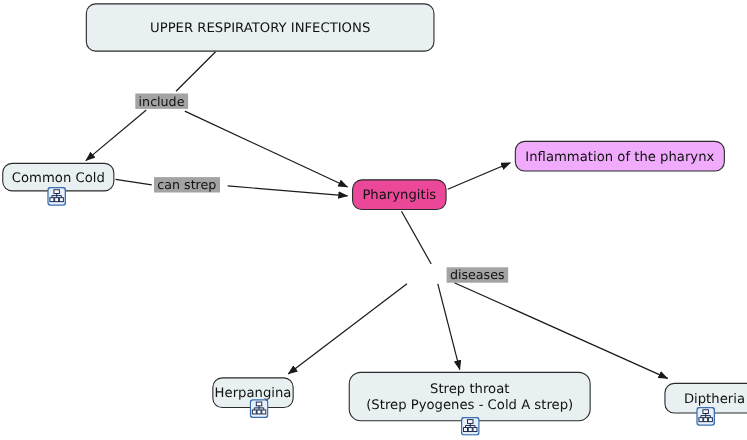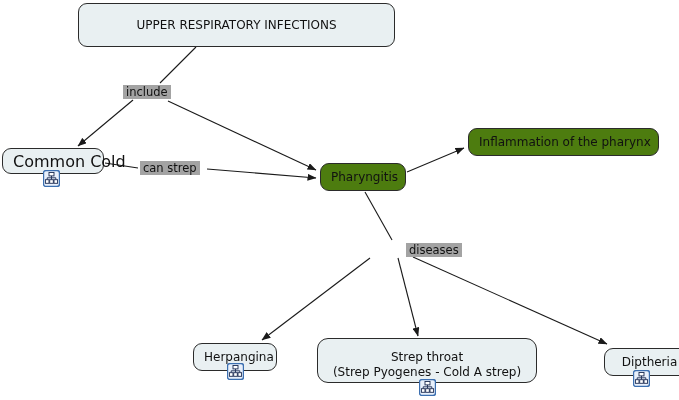--- a/index.html
+++ b/index.html
@@ -31,26 +31,25 @@
     border: 1px solid #2b2b2b;
     border-radius: 9px;
     display: flex;
     align-items: center;
     justify-content: center;
     text-align: center;
     color: #111111;
     font-size: 12px;
     line-height: 15px;
     z-index: 3;
-    padding: 2px 10px;
+    padding: 2px 0;
     white-space: nowrap;
   }
   .node.big {
     border-radius: 11px;
-    align-items: flex-end;
   }
   .node-label {
     display: block;
     width: 100%;
   }
   .node-label .l2 {
     display: block;
   }
   .edge-label {
     position: absolute;
@@ -91,40 +90,40 @@
         <polyline points="370,258 262,340" marker-end="url(#arrowhead)"></polyline>
         <polyline points="398,258 418,336" marker-end="url(#arrowhead)"></polyline>
         <polyline points="413,257 607,344" marker-end="url(#arrowhead)"></polyline>
       </g>
   </svg>
 
   <div id="node-layer">
       <div class="node" style="left: 78px; top: 3px; width: 317px; height: 44px; font-size: 12px; background: rgb(233, 240, 242); border-color: rgb(43, 43, 43);">
         <span class="node-label">UPPER RESPIRATORY INFECTIONS</span>
       </div>
-      <div class="node" style="left: 2px; top: 148px; width: 102px; height: 26px; font-size: 16px; background: rgb(233, 240, 242); border-color: rgb(43, 43, 43);">
+      <div class="node" style="left: 2px; top: 148px; width: 102px; height: 26px; font-size: 12px; background: rgb(233, 240, 242); border-color: rgb(43, 43, 43);">
         <span class="node-label">Common Cold</span>
       </div>
       <div class="res-icon" style="left: 43px; top: 170px;">
         <svg width="17" height="17" viewBox="0 0 17 17" xmlns="http://www.w3.org/2000/svg">
           <rect x="0.5" y="0.5" width="16" height="16" rx="2.5" ry="2.5" fill="#e8f0fb" stroke="#3c6fb0" stroke-width="1.4"></rect>
           <rect x="6" y="2.5" width="5" height="3.4" fill="#ffffff" stroke="#1b2a50" stroke-width="0.9"></rect>
           <path d="M8.5 5.9 L8.5 7.8 M4.2 7.8 L12.8 7.8 M4.2 7.8 L4.2 9.6 M8.5 7.8 L8.5 9.6 M12.8 7.8 L12.8 9.6" stroke="#1b2a50" stroke-width="0.9" fill="none"></path>
           <rect x="2.4" y="9.7" width="3.6" height="3.6" fill="#ffffff" stroke="#1b2a50" stroke-width="0.9"></rect>
           <rect x="6.7" y="9.7" width="3.6" height="3.6" fill="#ffffff" stroke="#1b2a50" stroke-width="0.9"></rect>
           <rect x="11" y="9.7" width="3.6" height="3.6" fill="#ffffff" stroke="#1b2a50" stroke-width="0.9"></rect>
         </svg>
       </div>
-      <div class="node" style="left: 320px; top: 163px; width: 86px; height: 28px; font-size: 12px; background: #4d7c0f; border-color: rgb(43, 43, 43);">
+      <div class="node" style="left: 320px; top: 163px; width: 86px; height: 28px; font-size: 12px; background: #ec4899; border-color: rgb(43, 43, 43);">
         <span class="node-label">Pharyngitis</span>
       </div>
-      <div class="node" style="left: 468px; top: 128px; width: 191px; height: 28px; font-size: 12px; background: #4d7c0f; border-color: rgb(43, 43, 43);">
+      <div class="node" style="left: 468px; top: 128px; width: 191px; height: 28px; font-size: 12px; background: #f0abfc; border-color: rgb(43, 43, 43);">
         <span class="node-label">Inflammation of the pharynx</span>
       </div>
-      <div class="node" style="left: 193px; top: 343px; width: 84px; height: 28px; font-size: 12px; background: rgb(233, 240, 242); border-color: rgb(43, 43, 43);">
+      <div class="node" style="left: 193px; top: 343px; width: 74px; height: 28px; font-size: 12px; background: rgb(233, 240, 242); border-color: rgb(43, 43, 43);">
         <span class="node-label">Herpangina</span>
       </div>
       <div class="res-icon" style="left: 227px; top: 363px;">
         <svg width="17" height="17" viewBox="0 0 17 17" xmlns="http://www.w3.org/2000/svg">
           <rect x="0.5" y="0.5" width="16" height="16" rx="2.5" ry="2.5" fill="#e8f0fb" stroke="#3c6fb0" stroke-width="1.4"></rect>
           <rect x="6" y="2.5" width="5" height="3.4" fill="#ffffff" stroke="#1b2a50" stroke-width="0.9"></rect>
           <path d="M8.5 5.9 L8.5 7.8 M4.2 7.8 L12.8 7.8 M4.2 7.8 L4.2 9.6 M8.5 7.8 L8.5 9.6 M12.8 7.8 L12.8 9.6" stroke="#1b2a50" stroke-width="0.9" fill="none"></path>
           <rect x="2.4" y="9.7" width="3.6" height="3.6" fill="#ffffff" stroke="#1b2a50" stroke-width="0.9"></rect>
           <rect x="6.7" y="9.7" width="3.6" height="3.6" fill="#ffffff" stroke="#1b2a50" stroke-width="0.9"></rect>
           <rect x="11" y="9.7" width="3.6" height="3.6" fill="#ffffff" stroke="#1b2a50" stroke-width="0.9"></rect>

